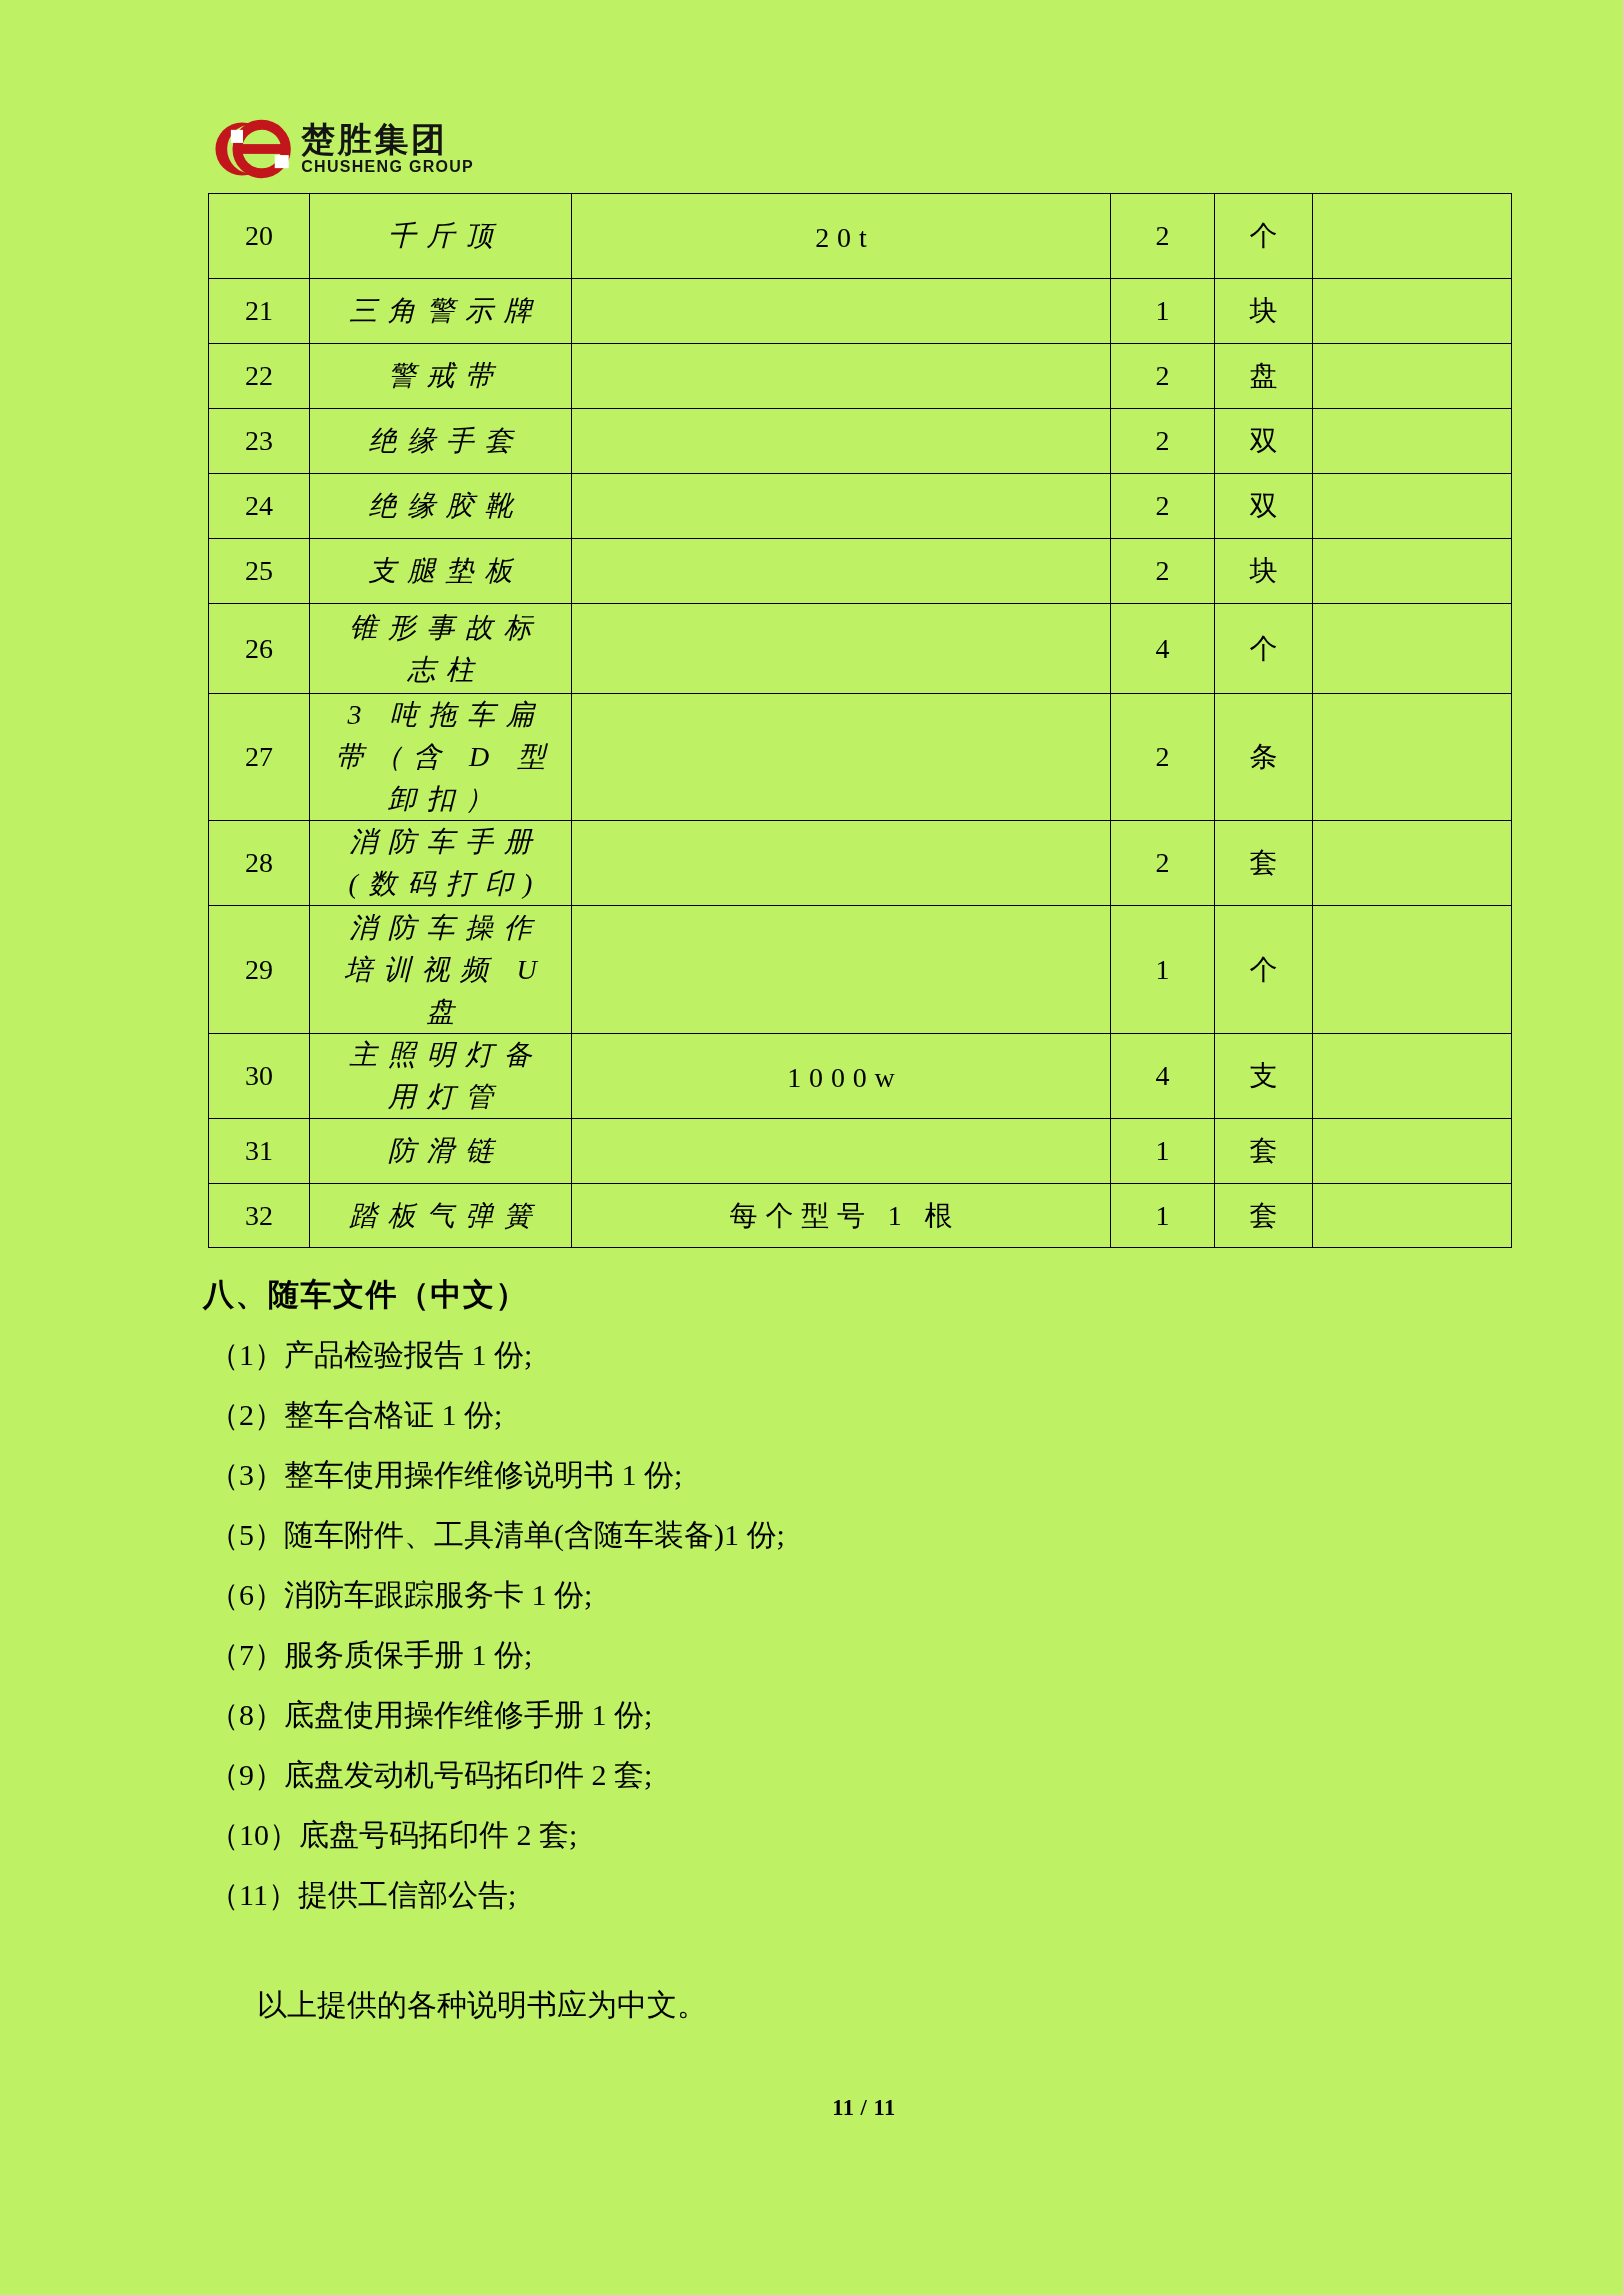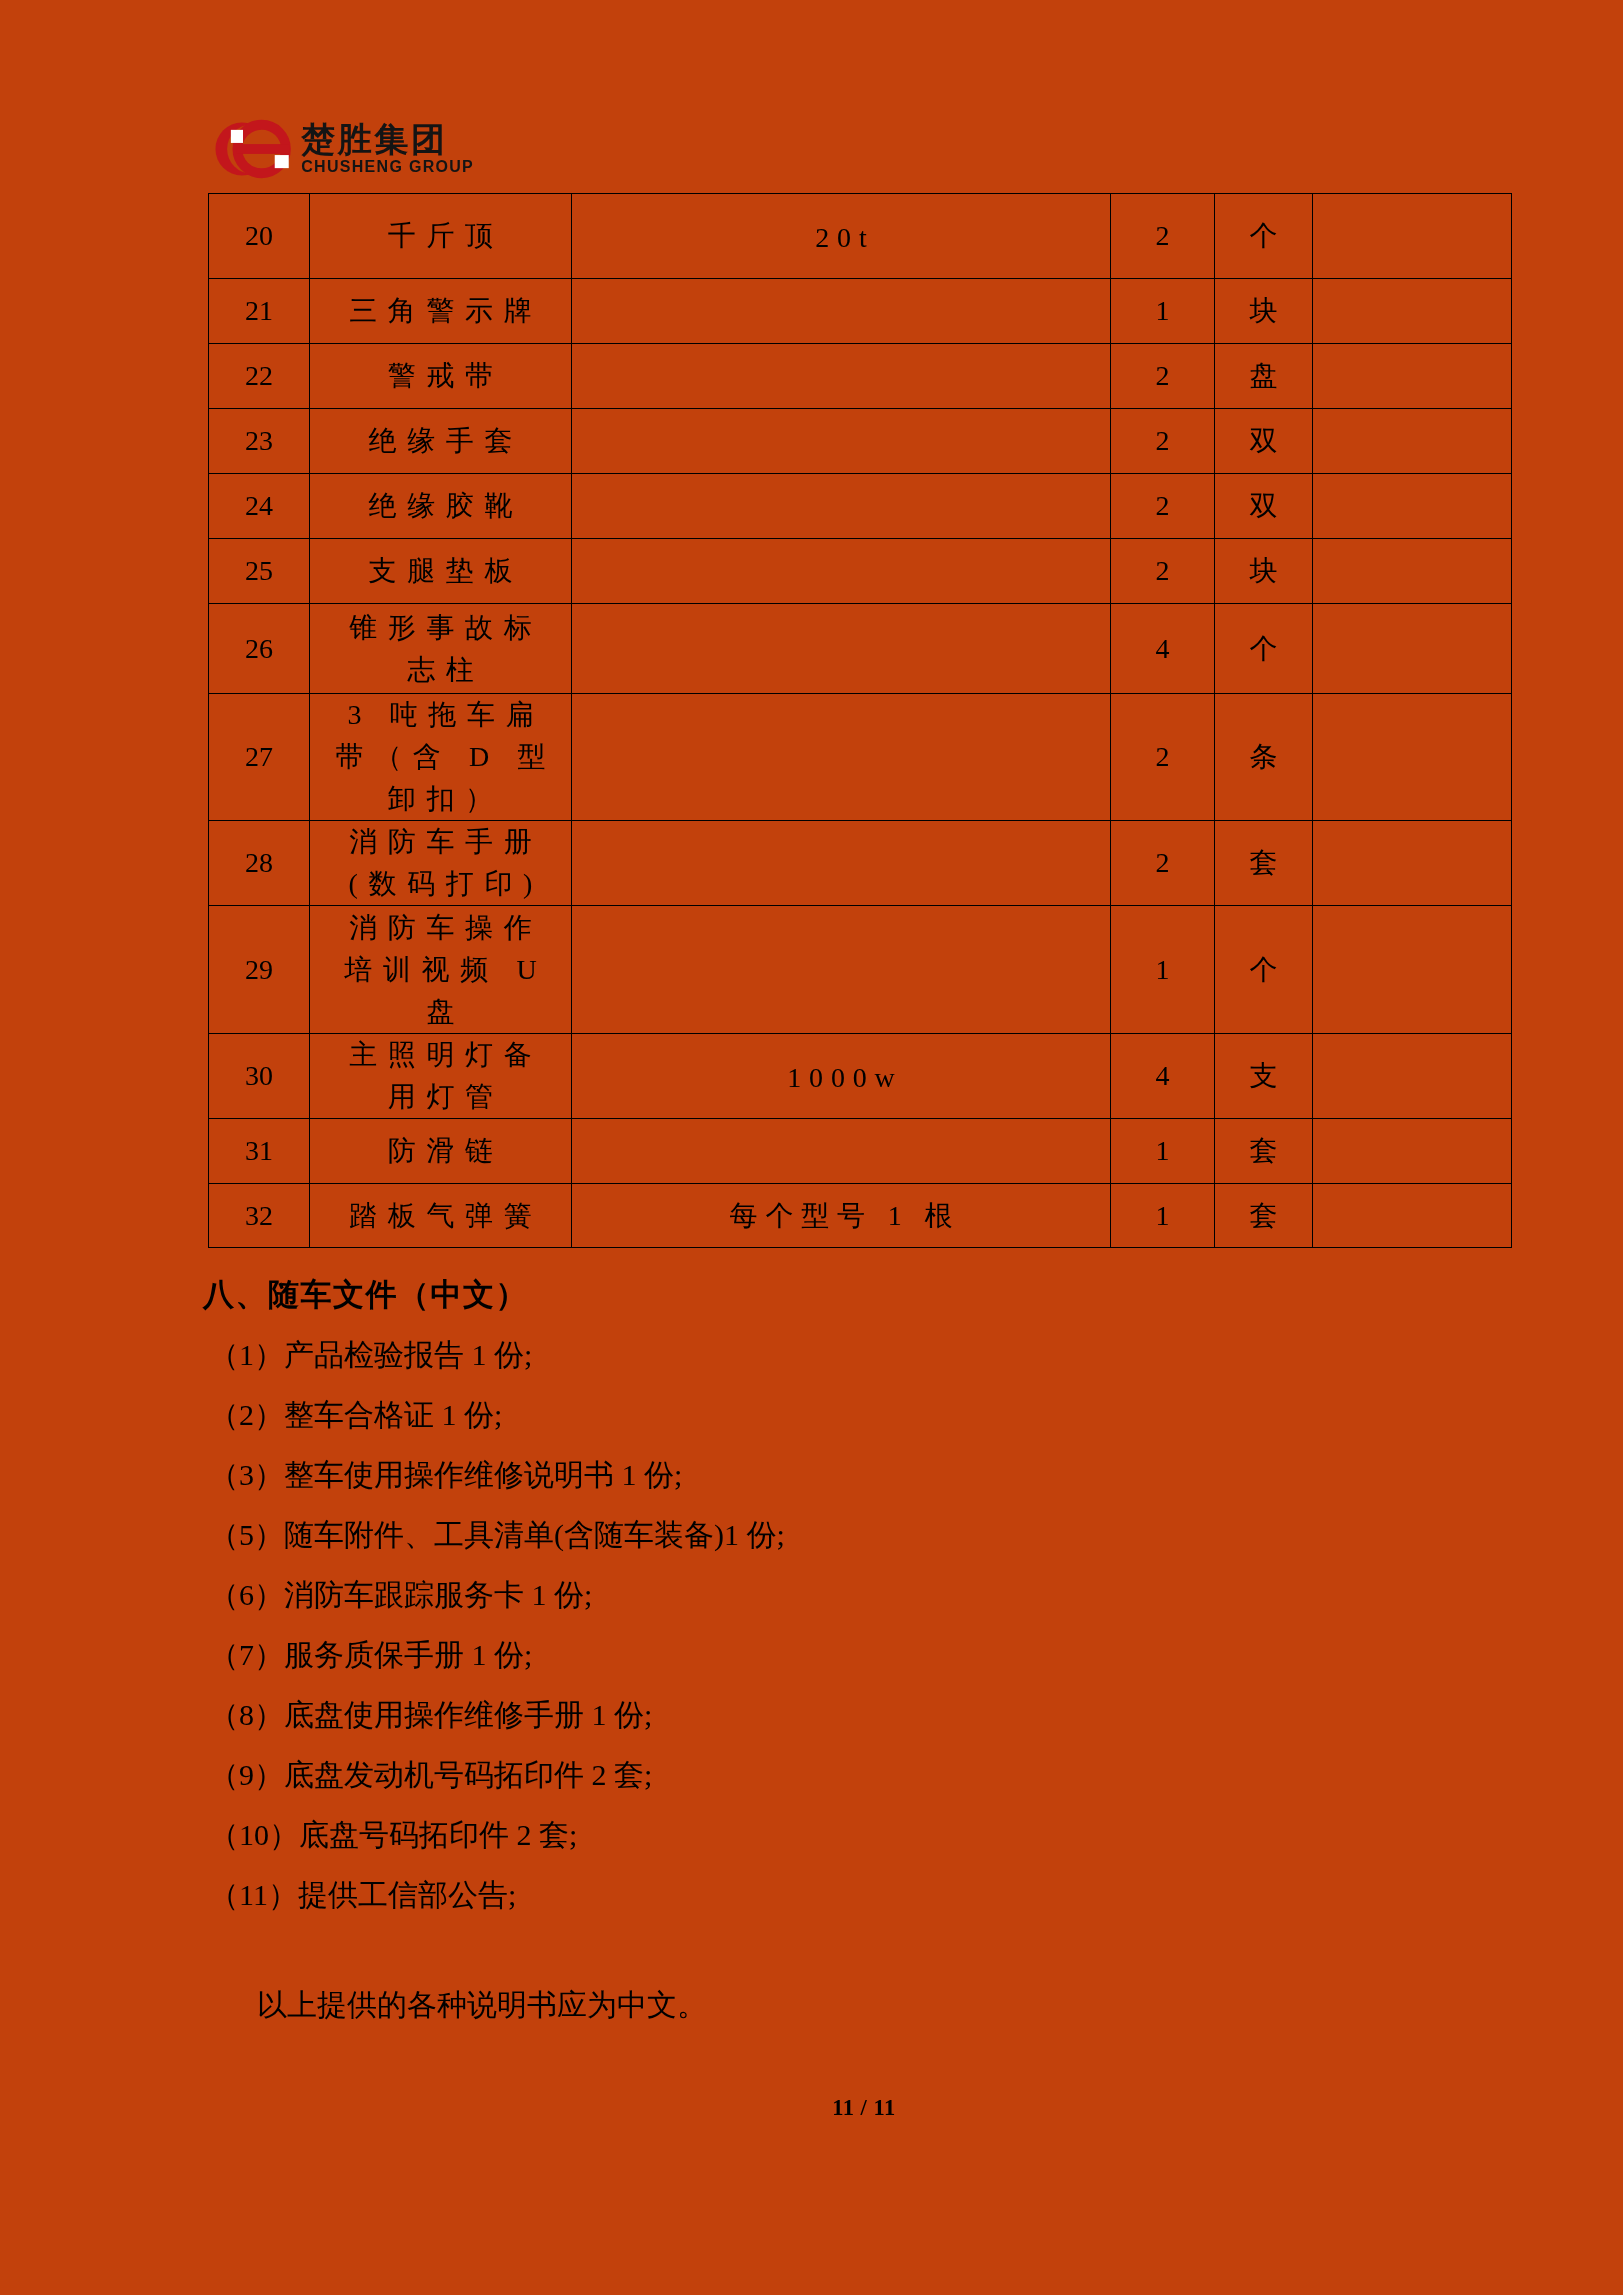--- a/index.html
+++ b/index.html
@@ -3,21 +3,21 @@
 <meta charset="utf-8">
 <style>
   :root { --brand-red: #c3161c; --ink: #000; }
   * { margin: 0; padding: 0; box-sizing: border-box; }
   html, body { background: #888; }
   .page {
     position: relative;
     width: 1623px;
     height: 2295px;
     margin: 0 auto;
-    background: #c2410c;
+    background: #bef264;
     font-family: "Liberation Serif", "DejaVu Serif", serif;
     color: var(--ink);
     overflow: hidden;
   }
 
   
   .logo {
     position: absolute;
     left: 215px;
     top: 113px;
@@ -60,20 +60,21 @@
     font-size: 28px;
     text-align: center;
     vertical-align: middle;
     overflow: hidden;
   }
   td.col-name {
     letter-spacing: 0.38em;
     padding-left: 0.38em;
     white-space: pre-line;
     line-height: 1.5;
+    font-style: italic;
   }
   td.col-spec {
     letter-spacing: 0.28em;
     padding-left: 0.28em;
     white-space: pre-line;
   }
   td.spec-top { vertical-align: top; padding-top: 3.1px; }
   td.col-qty, td.col-unit { letter-spacing: 0; }
 
   

